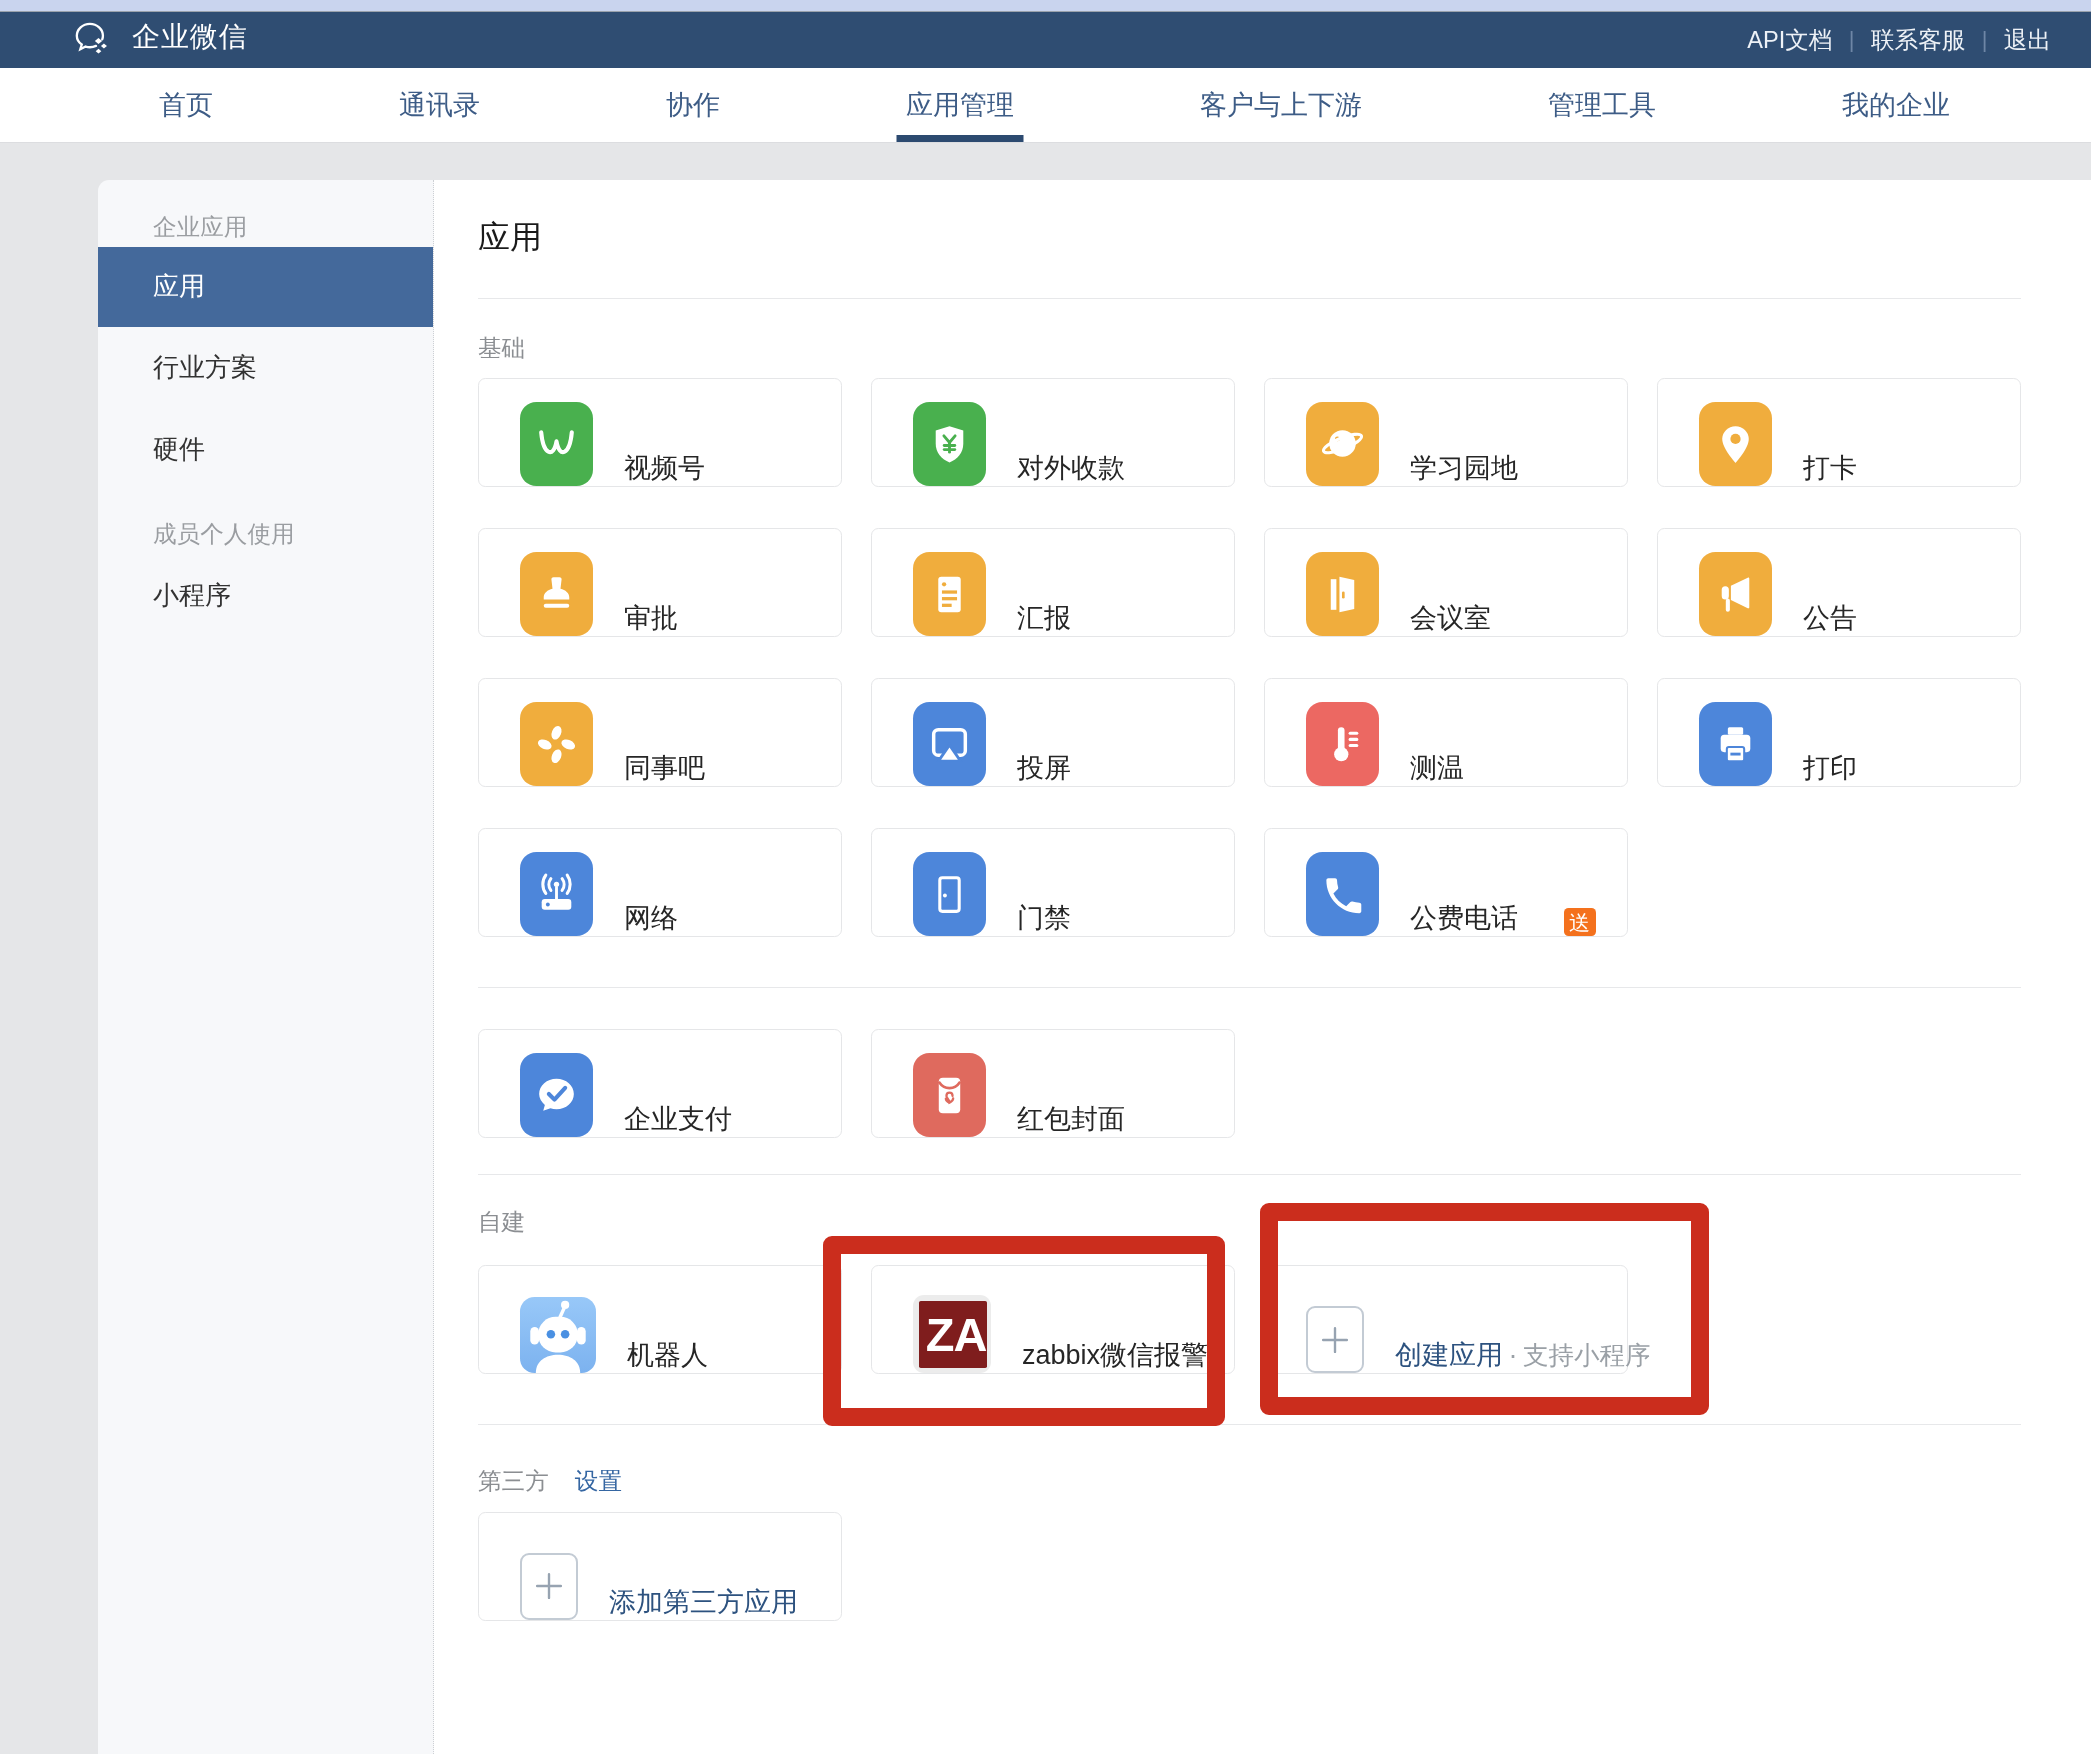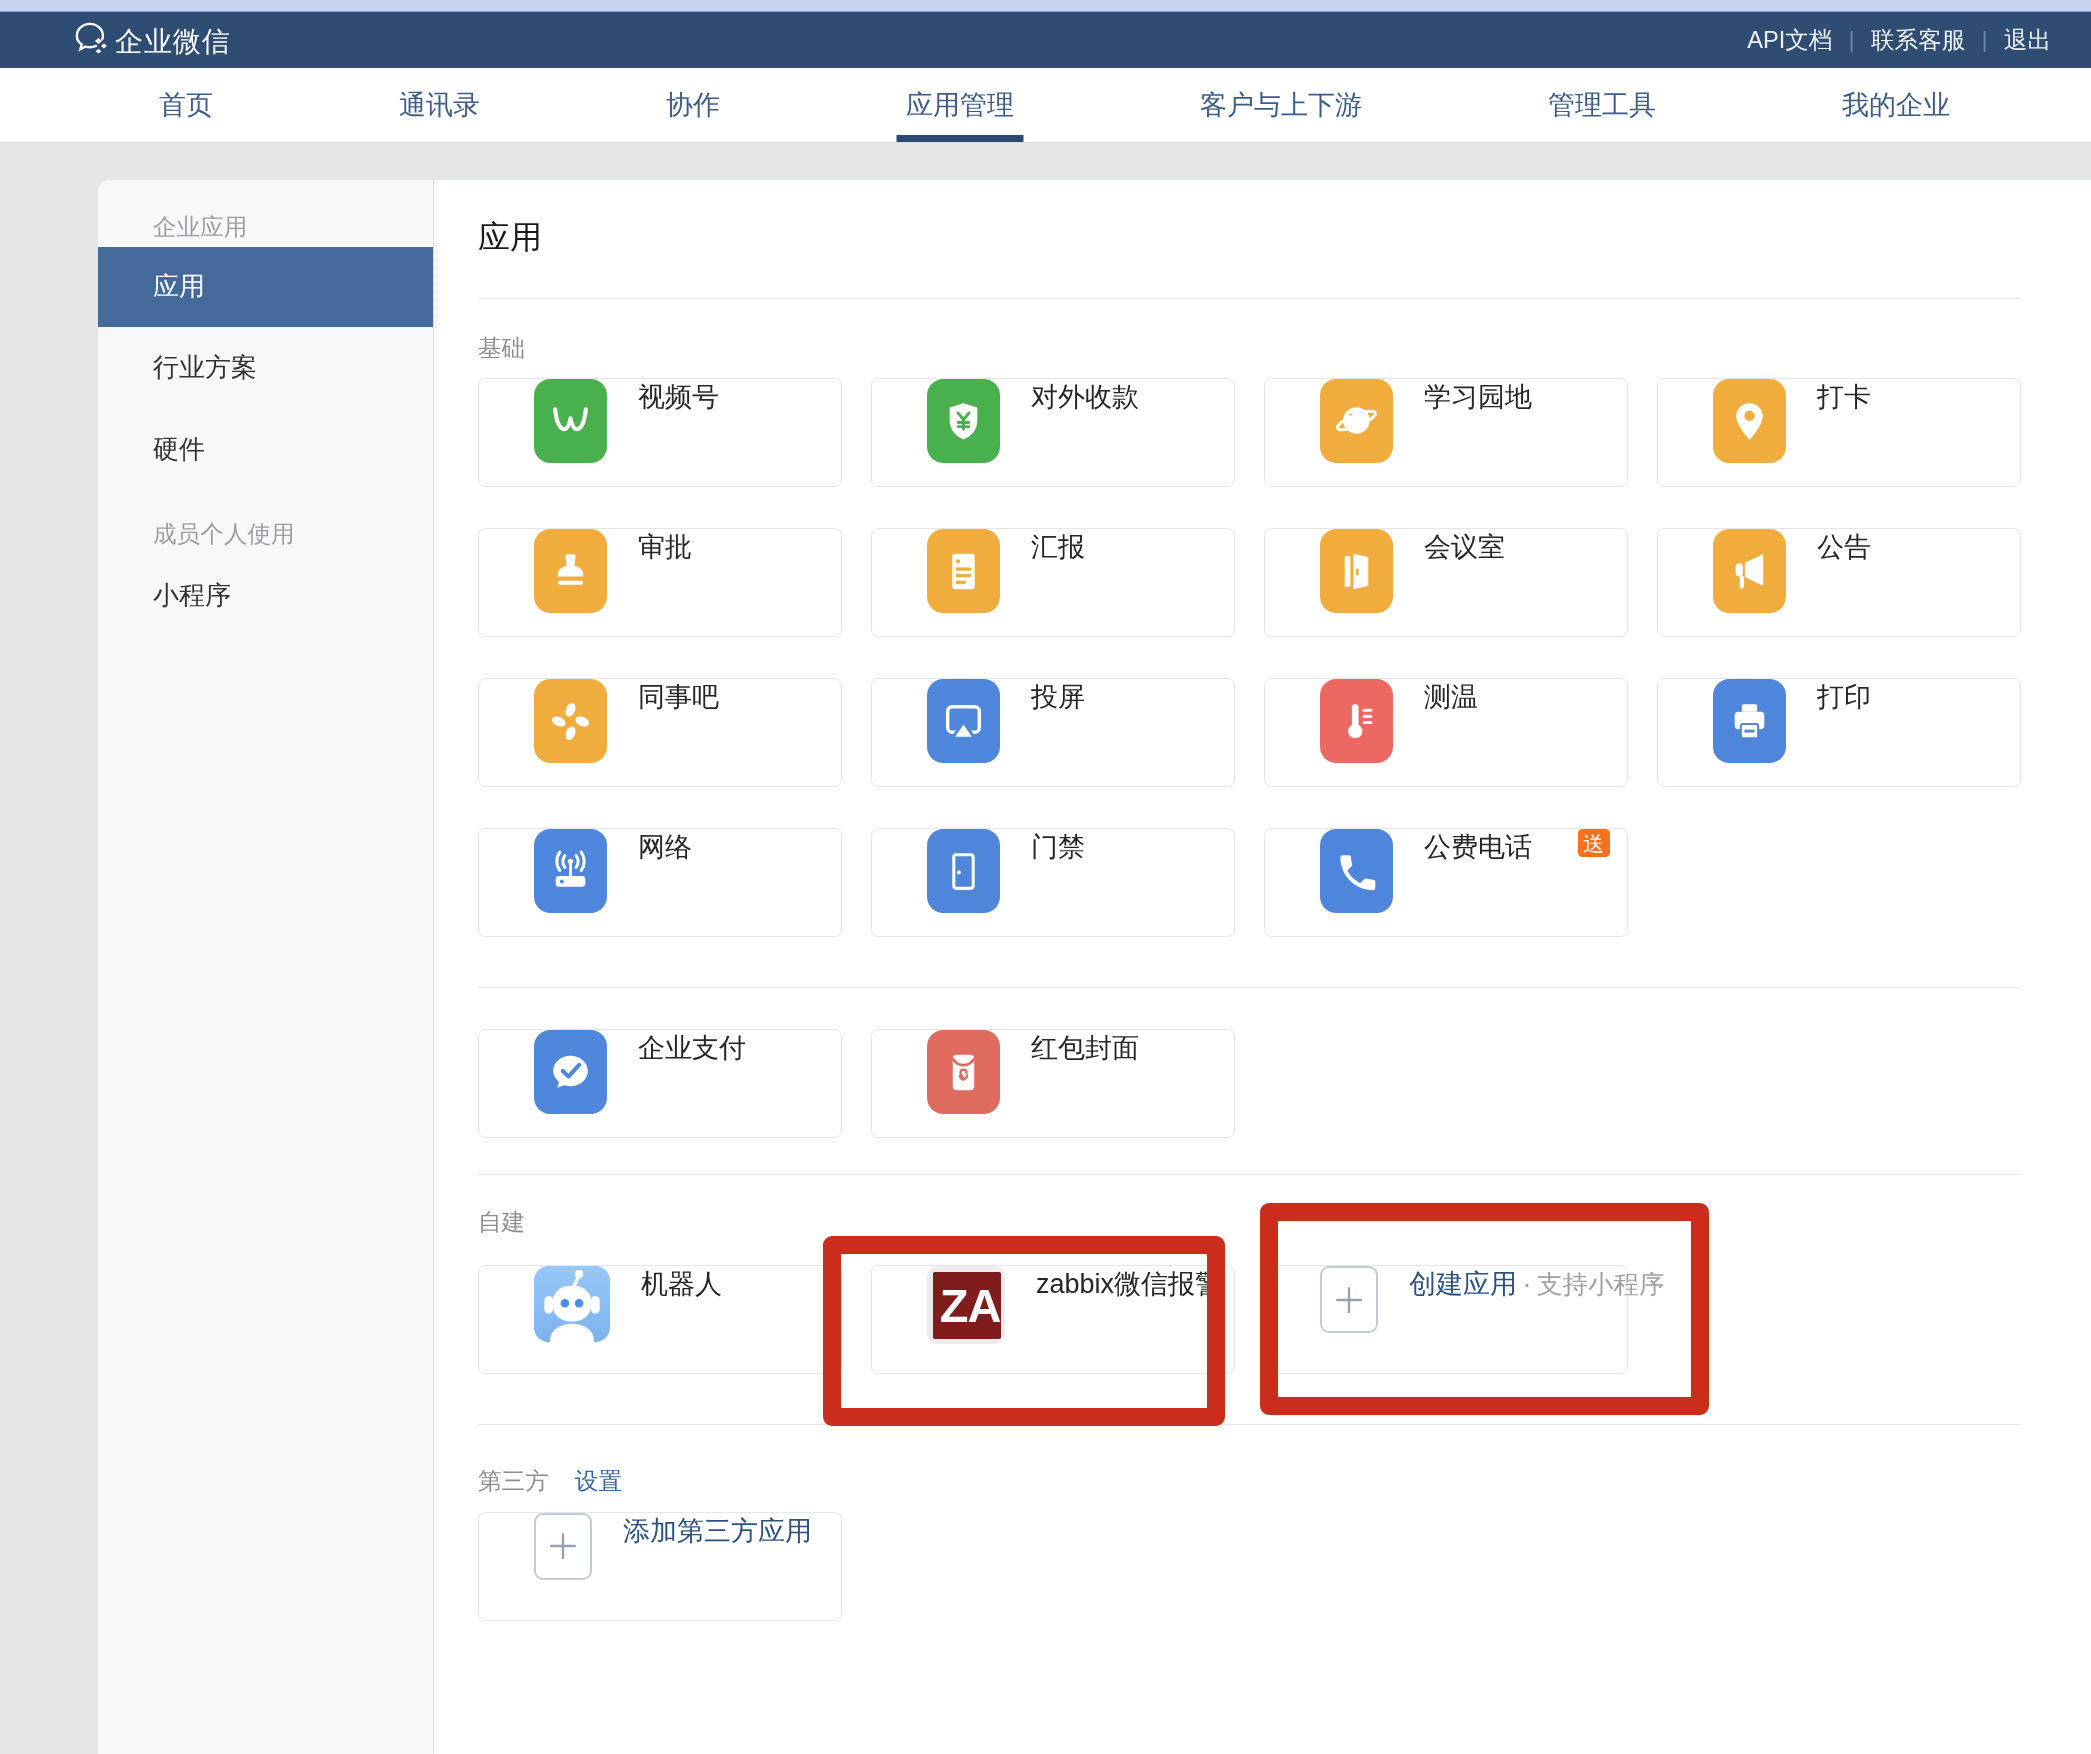--- a/index.html
+++ b/index.html
@@ -4,21 +4,21 @@
 <style>
   * { margin:0; padding:0; box-sizing:border-box; }
   body { font-family:"Liberation Sans", sans-serif; background:#cfd3d9; }
   .screen { position:relative; width:2091px; height:1755px; overflow:hidden; background:#e5e6e8; }
 
   
   .top-strip { height:11.8px; background:#c9d4ee; border-bottom:1.8px solid #9aa2ac; }
 
   
   .topbar { height:56px; background:#2f4d72; display:flex; align-items:center; justify-content:space-between; padding:0 40px 0 71px; }
-  .brand { display:flex; align-items:flex-end; gap:4px; }
+  .brand { display:flex; align-items:flex-start; gap:21px; }
   .brand-name { color:#ffffff; font-size:28px; letter-spacing:0.9px; }
   .top-links { display:flex; align-items:center; }
   .top-link { color:#eef2f7; font-size:23.6px; cursor:pointer; }
   .top-sep { color:#6e86a6; font-size:22px; margin:0 16.4px; }
 
   
   .navbar { height:75px; background:#ffffff; display:flex; align-items:stretch; justify-content:space-between; padding:0 132px 0 150px; border-bottom:0.9px solid #dcdde0; }
   .nav-item { position:relative; display:flex; align-items:center; font-size:27px; color:#3d5c86; cursor:pointer; padding:0 9px; }
   .nav-item.active::after { content:""; position:absolute; left:50%; transform:translateX(-50%); bottom:0; width:127px; height:6.4px; background:#2c4a70; }
 
@@ -41,21 +41,21 @@
   .group-label { font-size:23.6px; color:#8b8e92; }
   .gl-basic { margin-top:33px; margin-bottom:14.5px; }
   .gl-custom { margin-top:31px; margin-bottom:27px; }
   .tp-row { margin-top:40px; margin-bottom:14.5px; display:flex; align-items:center; gap:26px; }
   .link-blue { color:#3566a2; font-size:23.6px; cursor:pointer; }
 
   .grid { display:grid; grid-template-columns:repeat(4, 364px); gap:41px 29px; }
   .grid.pay { margin-top:41px; }
   .grid.custom { position:relative; }
 
-  .card { height:109px; background:#ffffff; border:1.8px solid #e5e6e8; border-radius:7.3px; display:flex; align-items:flex-start; padding-left:55px; gap:31px; cursor:pointer; }
+  .card { height:109px; background:#ffffff; border:1.8px solid #e5e6e8; border-radius:7.3px; display:flex; align-items:flex-end; padding-left:41px; gap:31px; cursor:pointer; }
   .card-label { font-size:27px; color:#262626; white-space:nowrap; }
 
   .tile { width:73px; height:84px; border-radius:16.4px; display:flex; align-items:center; justify-content:center; flex-shrink:0; }
   .t-green  { background:#49b04e; }
   .t-orange { background:#f0ad3d; }
   .t-blue   { background:#4d86da; }
   .t-red    { background:#ec6862; }
   .t-coral  { background:#df6a5e; }
   .tile svg { width:49px; height:49px; }
   .live-text { color:#ffffff; font-size:24.5px; font-weight:bold; letter-spacing:0; }

